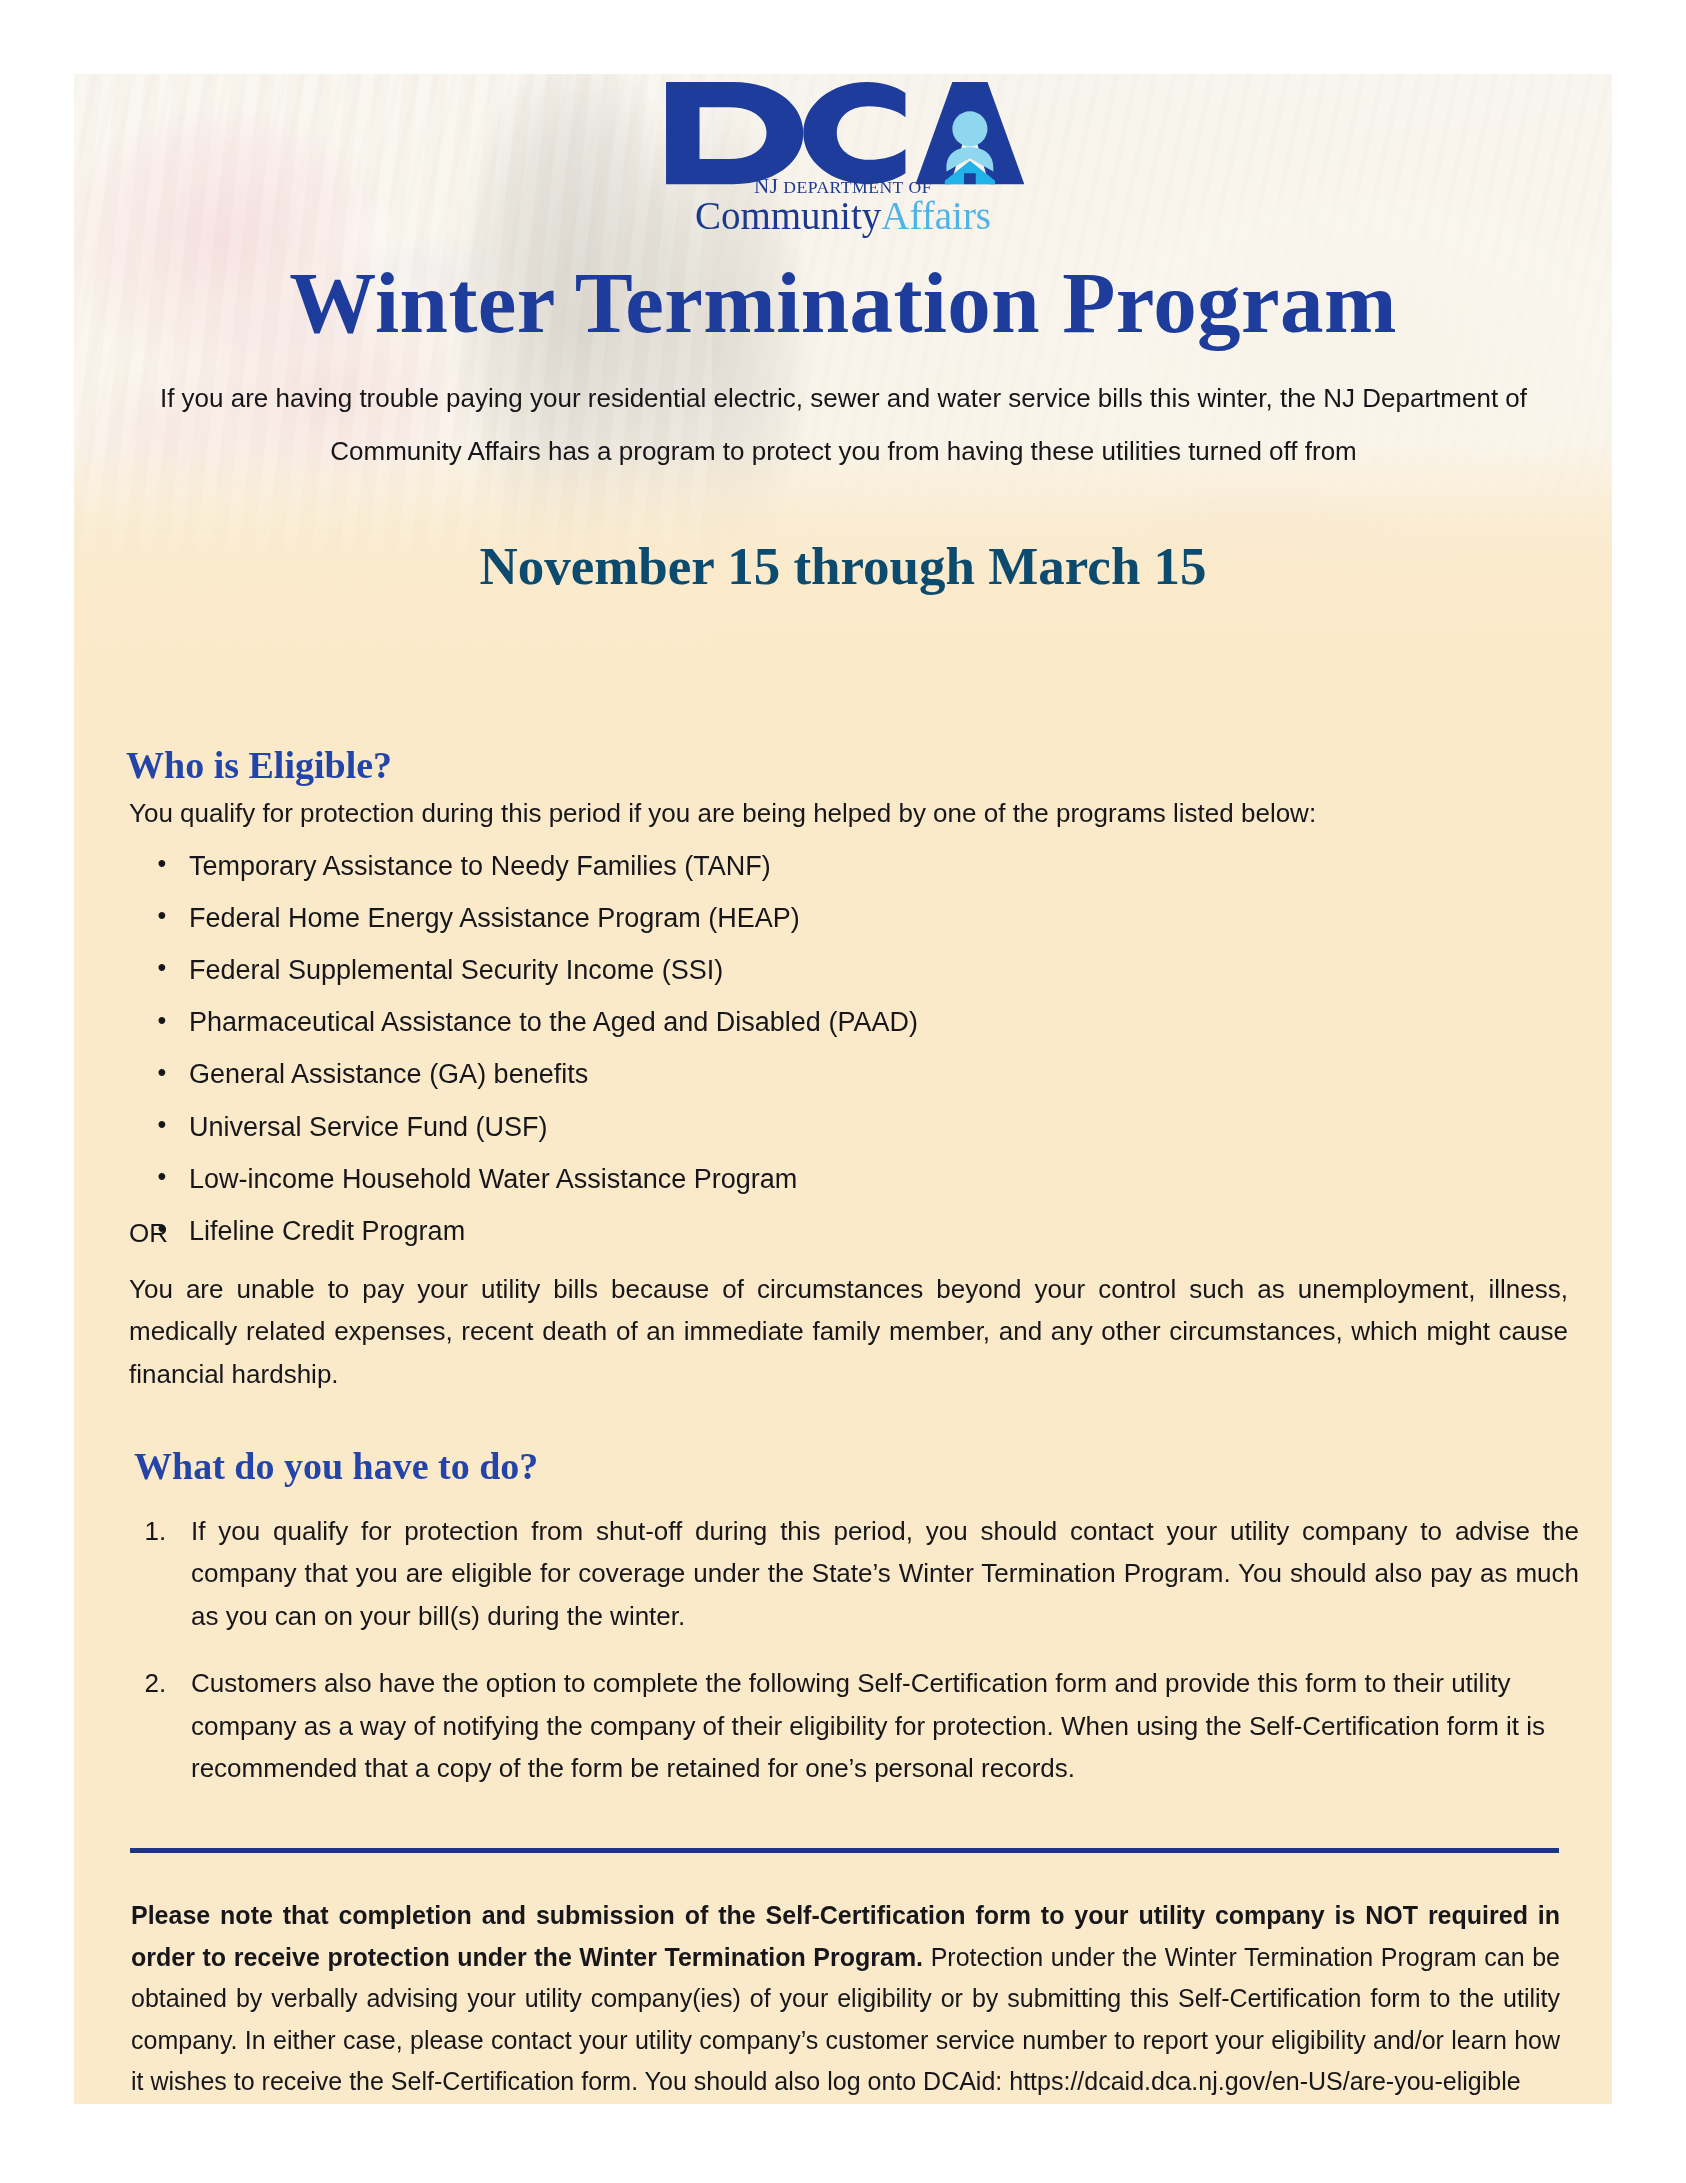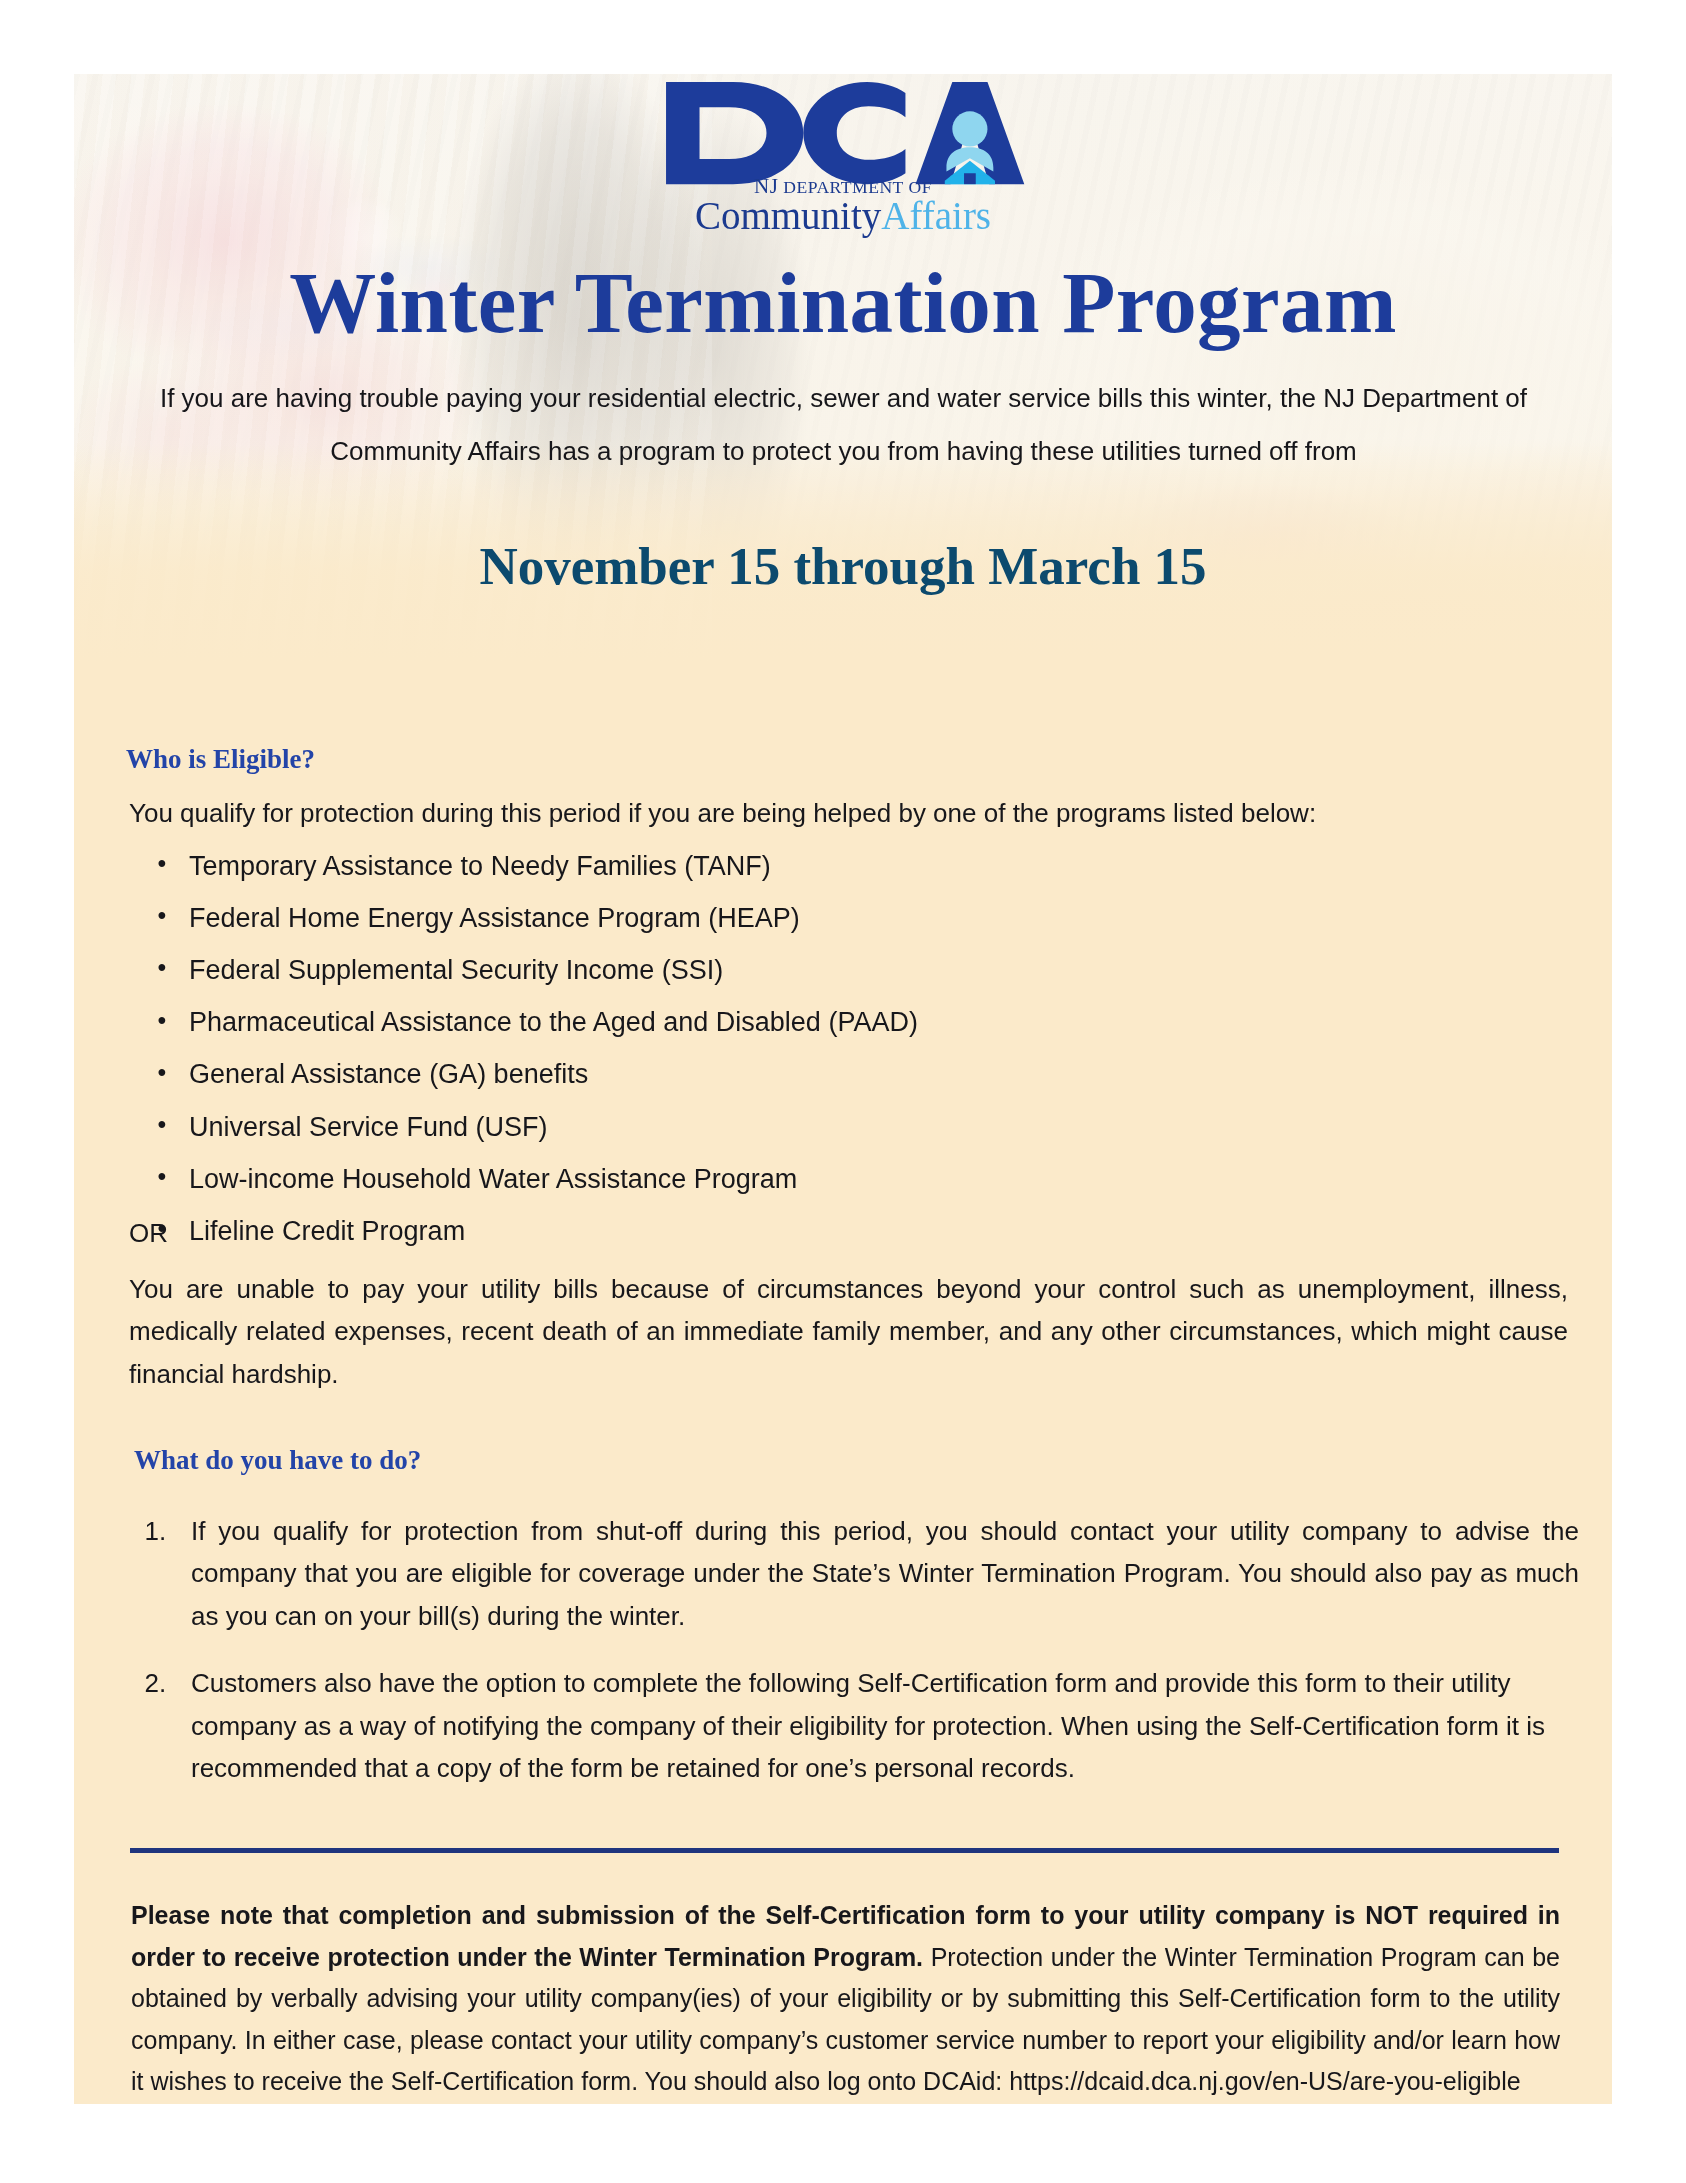--- a/index.html
+++ b/index.html
@@ -179,21 +179,21 @@
   .body-area {
     position: absolute;
     left: 0;
     top: 588px;
     width: 1538px;
     padding: 0;
   }
 
   .sec-head {
     font-family: "Liberation Serif", serif;
-    font-size: 27px;
+    font-size: 38px;
     font-weight: 700;
     color: #2344a8;
     line-height: 1;
   }
   .sec-head.eligible { position:absolute; left: 52px; top: 84px; }
   .sec-head.whatdo   { position:absolute; left: 60px; top: 785px; }
 
   .lead {
     position: absolute;
     left: 55px;

